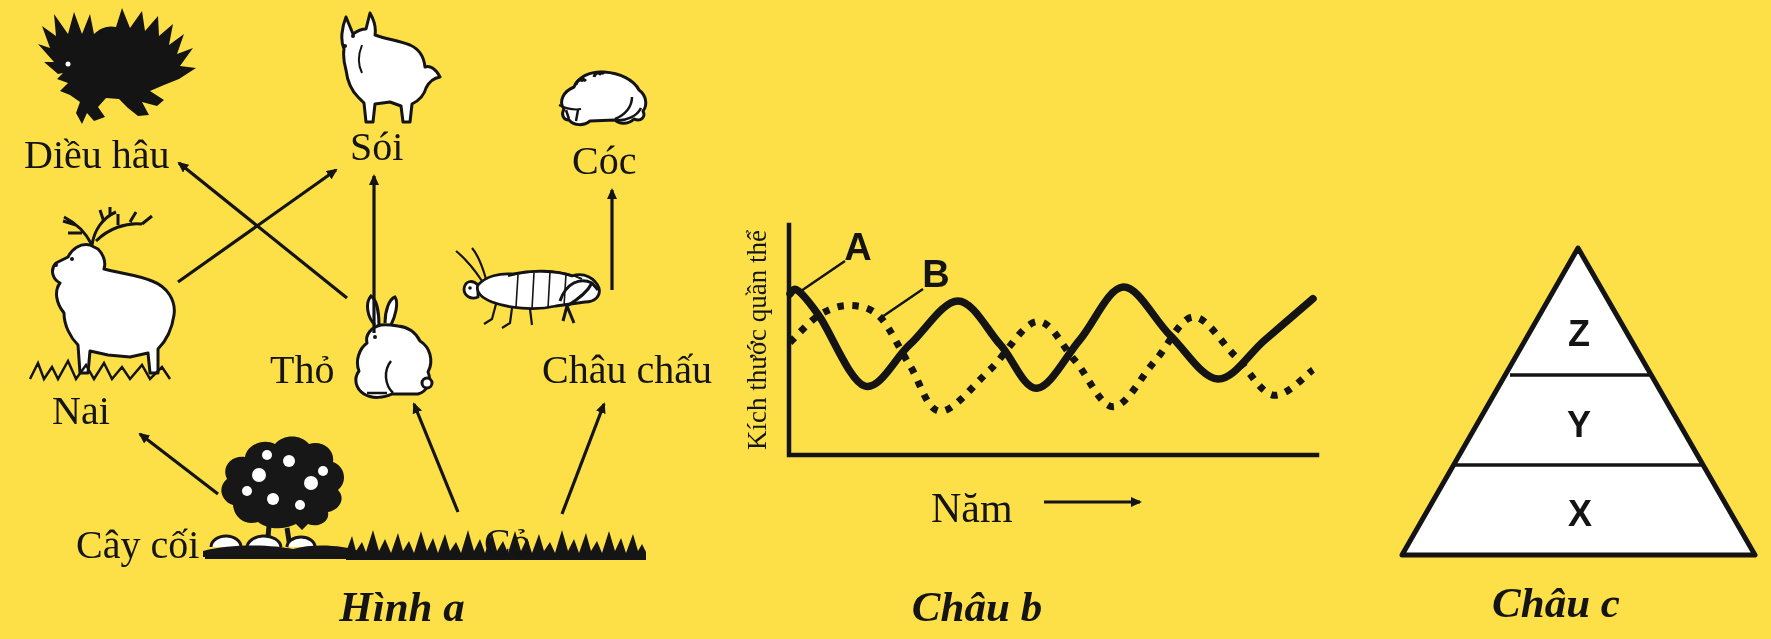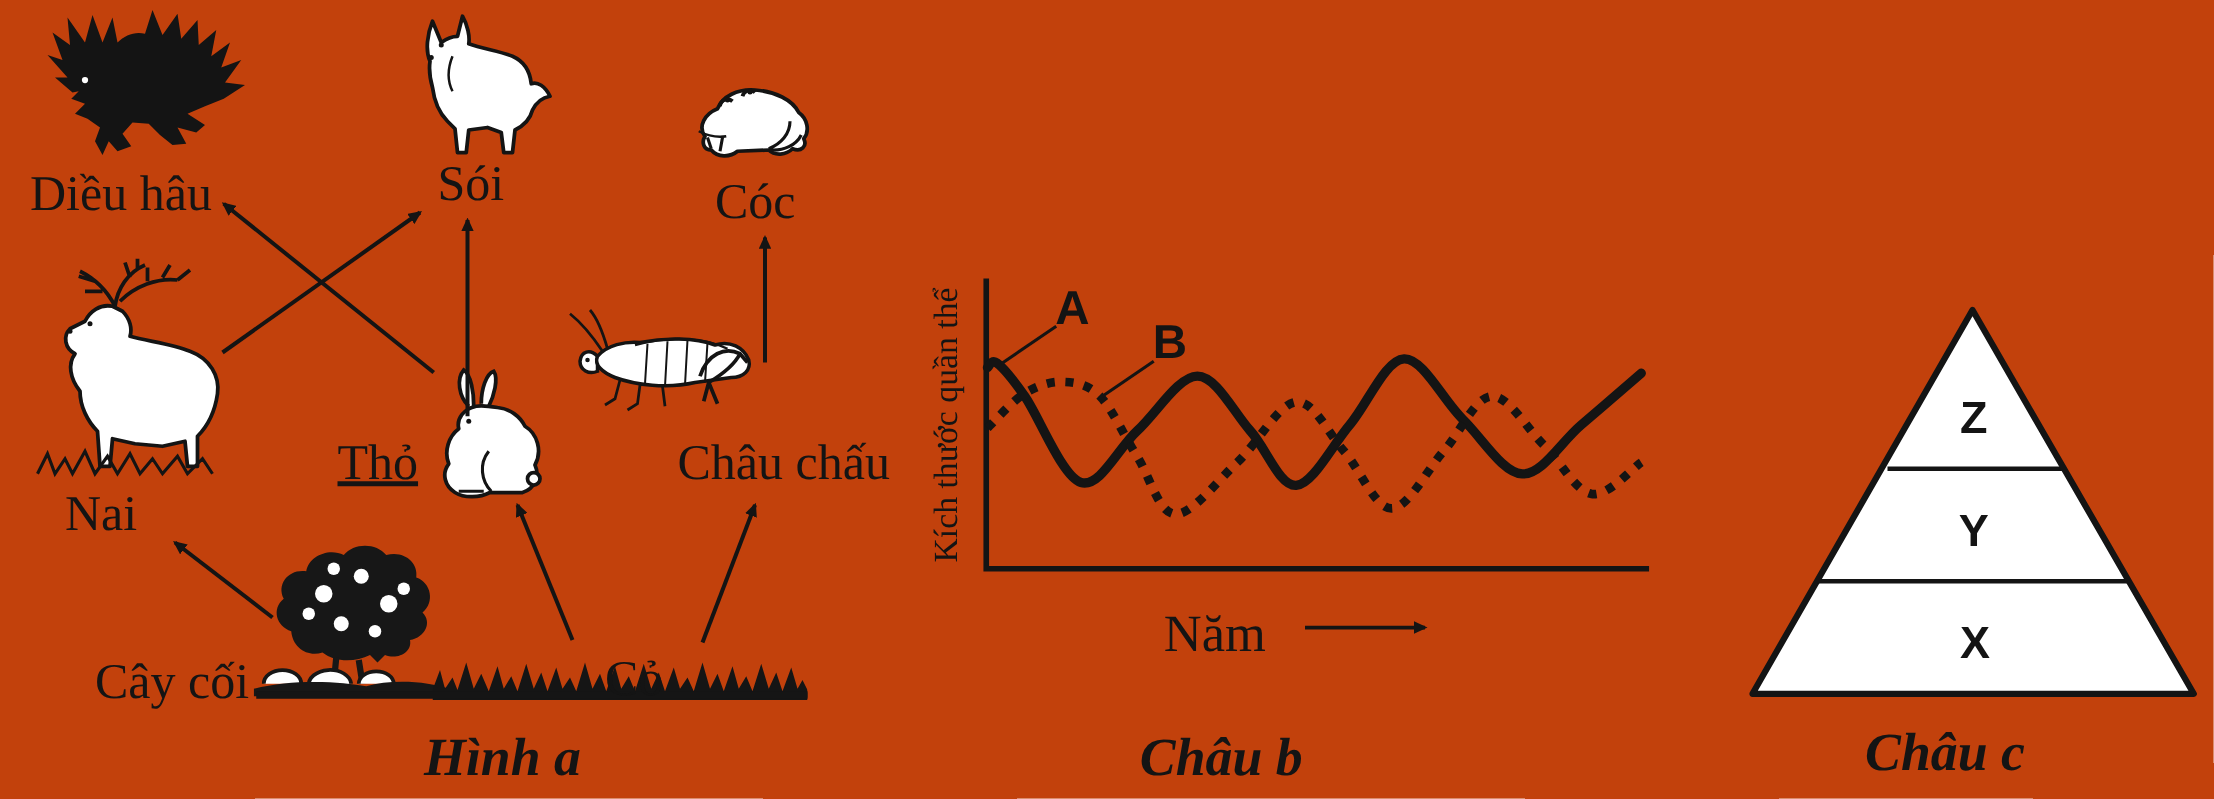--- a/index.html
+++ b/index.html
@@ -1,19 +1,19 @@
 <!DOCTYPE html>
 <html><head>
 <meta charset="utf-8">
 <style>
   html,body{margin:0;padding:0;background:#ffffff;}
   #canvas{
     position:relative;
     width:1771px;height:639px;
-    background:#c2410c;
+    background:#fde047;
     font-family:"Liberation Serif","DejaVu Serif",serif;
     color:#141414;
     overflow:hidden;
   }
   .abs{position:absolute;}
   .label{
     position:absolute;
     font-size:40px;
     line-height:1.05;
     white-space:nowrap;
@@ -180,21 +180,21 @@
 
     <path d="M1578,248 L1755,555 L1402,555 Z" fill="#ffffff" stroke="#141414" stroke-width="5" stroke-linejoin="round"></path>
     <line x1="1510" y1="375" x2="1650" y2="375" stroke="#141414" stroke-width="3.5"></line>
     <line x1="1455" y1="465" x2="1702" y2="465" stroke="#141414" stroke-width="3.5"></line>
   </svg>
 
   <div class="label" style="left:24px;top:134px;">Diều hâu</div>
   <div class="label" style="left:350px;top:126px;">Sói</div>
   <div class="label" style="left:572px;top:140px;">Cóc</div>
   <div class="label" style="left:52px;top:390px;">Nai</div>
-  <div class="label" style="left:270px;top:349px;text-decoration:underline;">Thỏ</div>
+  <div class="label" style="left:270px;top:349px;">Thỏ</div>
   <div class="label" style="left:510px;top:349px;margin-left:32px;">Châu chấu</div>
   <div class="label" style="left:76px;top:524px;">Cây cối</div>
   <div class="label" style="left:484px;top:478px;margin-top:44px;">Cỏ</div>
   <div class="caption" style="left:402px;top:582px;">Hình a</div>
 
   <div class="ylabel">Kích thước quần thể</div>
   <div class="series-label" style="left:858px;top:226px;">A</div>
   <div class="series-label" style="left:936px;top:253px;">B</div>
   <div class="label" style="left:931px;top:486px;font-size:42px;">Năm</div>
   <div class="caption" style="left:977px;top:582px;">Châu b</div>

